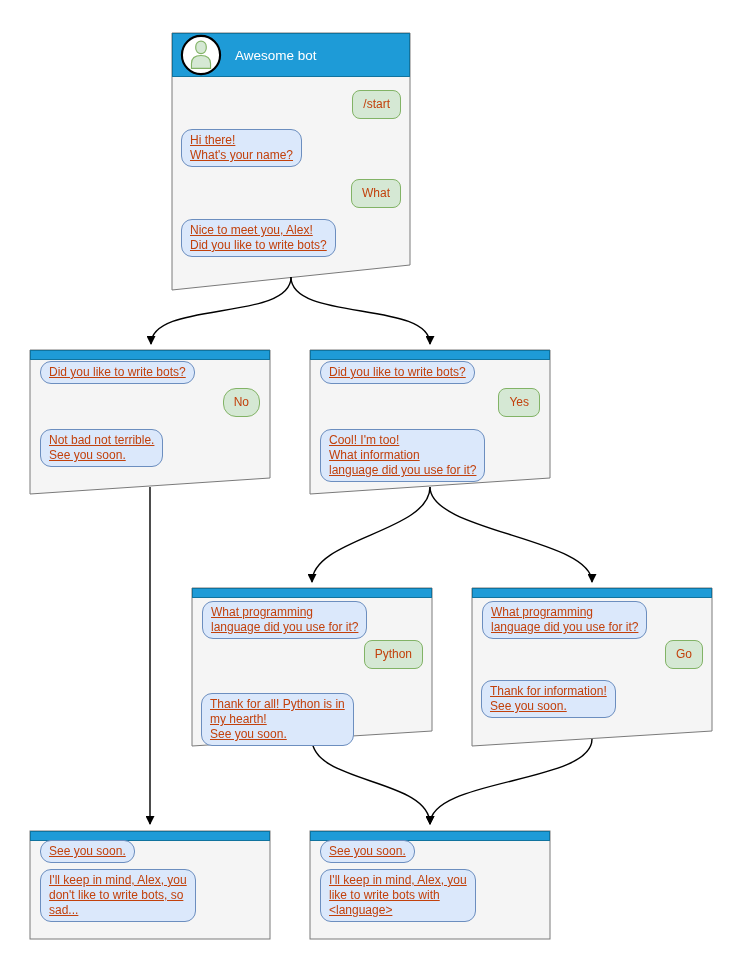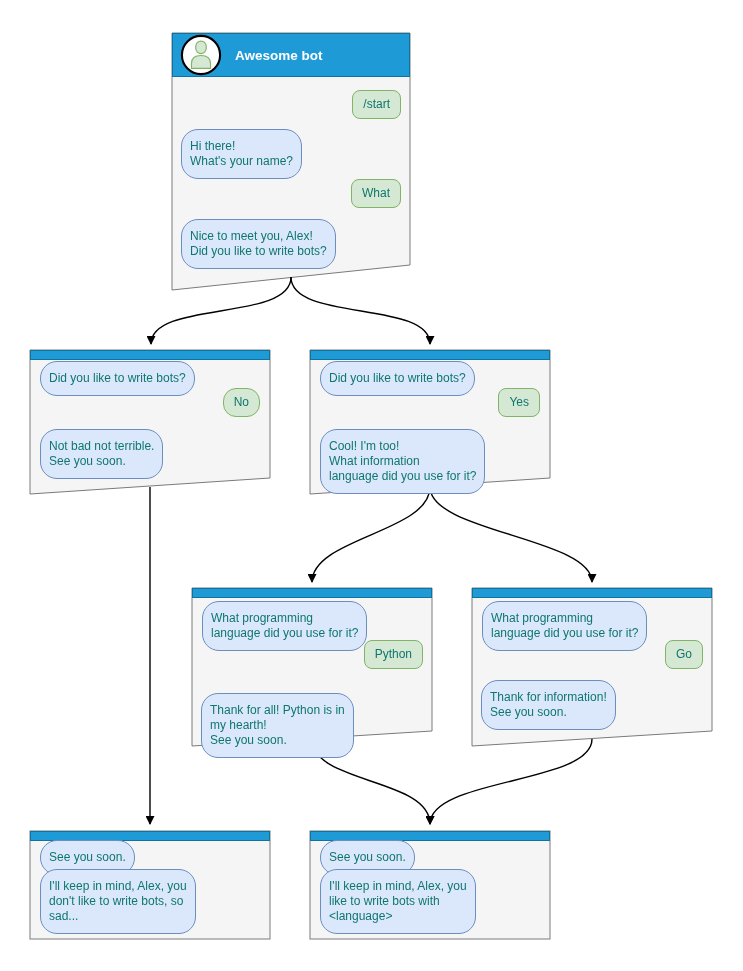--- a/index.html
+++ b/index.html
@@ -14,28 +14,28 @@
   .header{
     position:absolute;left:0;top:0;right:0;height:44px;
     background:#1E9BD7;border:1px solid #10739E;box-sizing:border-box;
     display:flex;align-items:center;padding-left:7px;
   }
   .strip{
     position:absolute;left:0;top:0;right:0;height:10px;
     background:#1E9BD7;border:1px solid #10739E;box-sizing:border-box;
   }
   .avatar{width:42px;height:42px;display:block;flex:0 0 auto;}
-  .title{color:#ffffff;font-size:13.5px;font-weight:bold;margin-left:13px;white-space:nowrap;}
+  .title{color:#ffffff;font-size:13.5px;font-weight:normal;margin-left:13px;white-space:nowrap;}
   .bubble{
-    position:absolute;font-size:12px;line-height:1.25;color:#0f766e;
+    position:absolute;font-size:12px;line-height:1.25;color:#c2410c;
     white-space:pre-line;box-sizing:border-box;
   }
   .bubble.bot{
-    background:#DBE8FB;border:1px solid #6C8EBF;border-radius:17px;
-    padding:9px 8px;max-width:178px;
+    background:#DBE8FB;border:1px solid #6C8EBF;border-radius:11px;
+    padding:3px 8px;max-width:178px;text-decoration:underline;
   }
   .bubble.user{
     background:#D5E8D4;border:1px solid #82B366;border-radius:8px;
     padding:6px 10px;min-width:29px;text-align:left;
   }
 </style>
 </head>
 <body>
 
 <div id="canvas">

